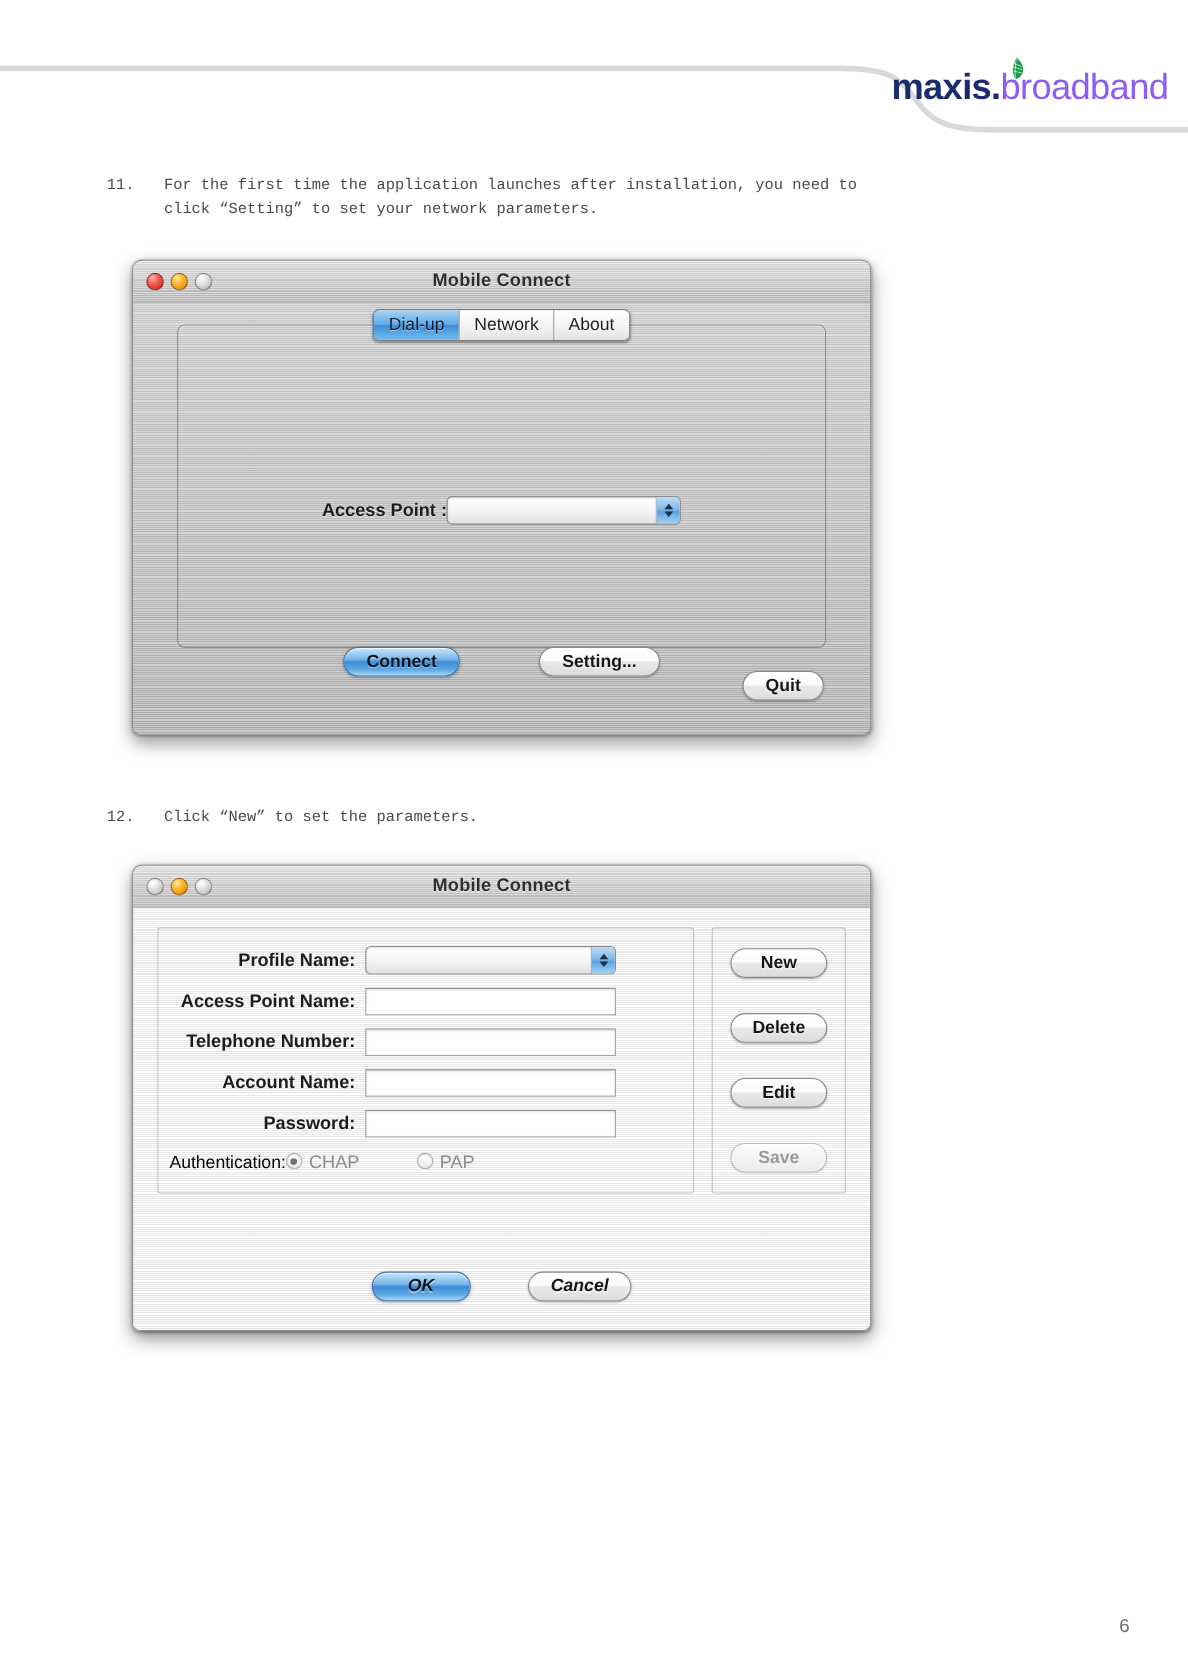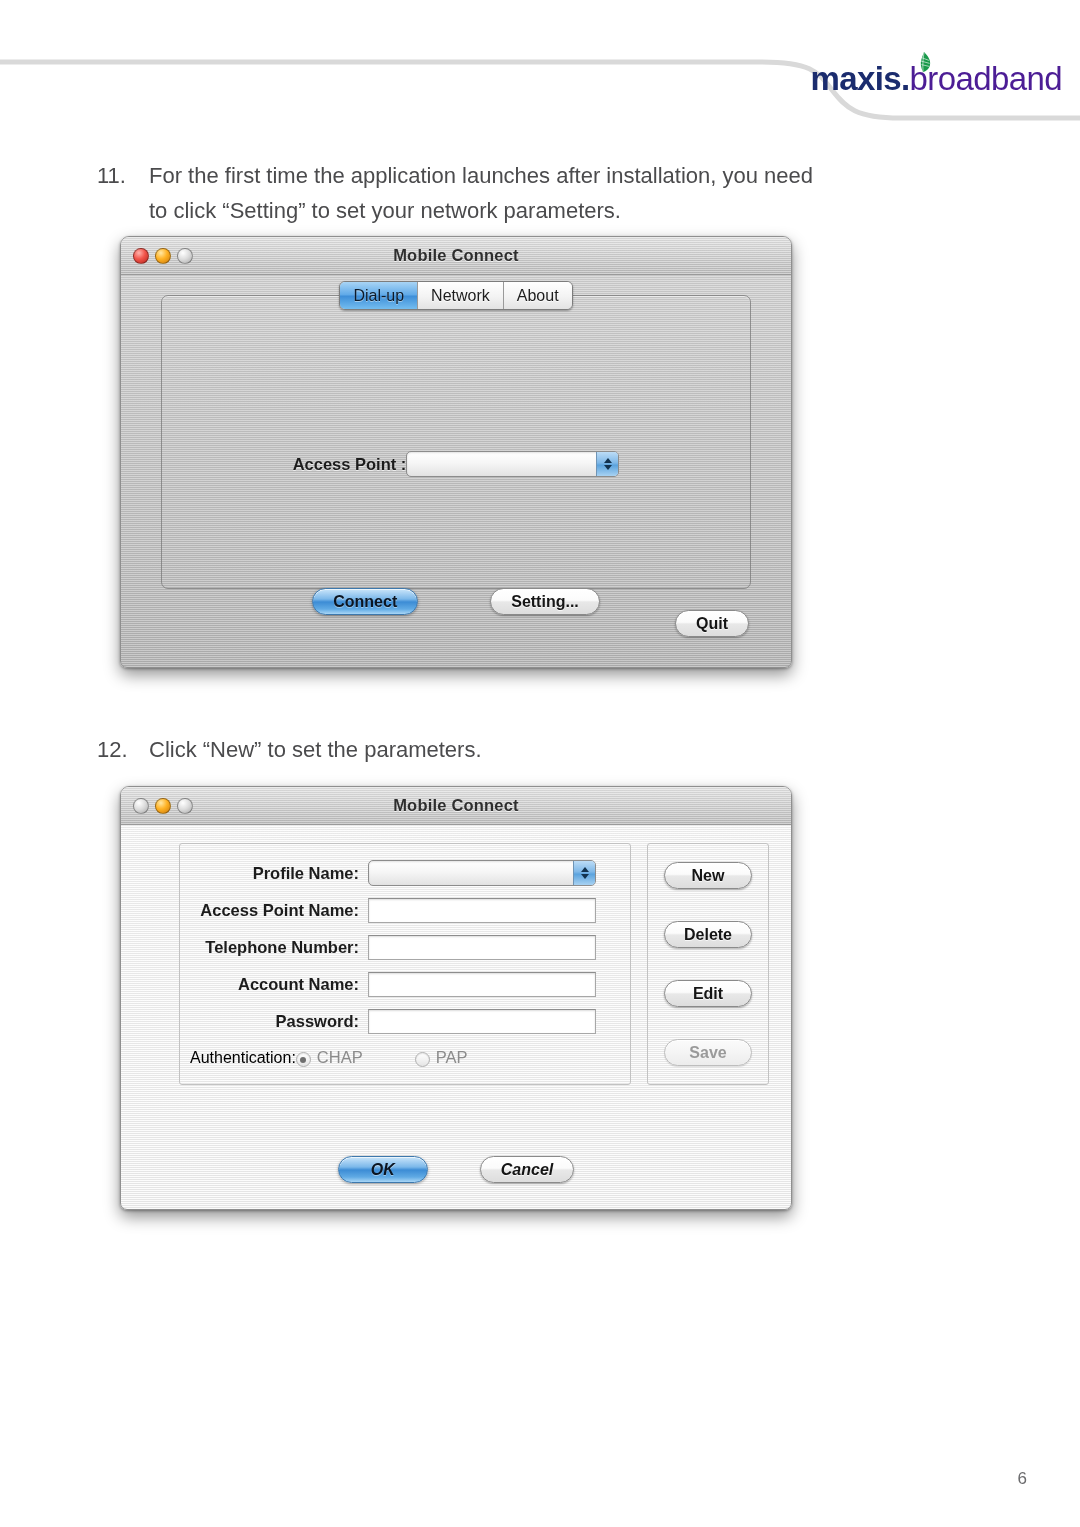--- a/index.html
+++ b/index.html
@@ -16,28 +16,28 @@
   .header { position:absolute; left:0; top:0; width:1080px; height:140px; }
   .header-swoosh { position:absolute; left:0; top:0; width:1080px; height:140px; }
   .logo {
     position:absolute; right:18px; top:62px;
     display:flex; align-items:flex-end;
     font-size:33px; letter-spacing:-0.6px; line-height:1;
     white-space:nowrap;
   }
   .logo-maxis { color:#1b2c6e; font-weight:bold; }
   .logo-dot { color:#1b2c6e; font-weight:bold; }
-  .logo-broadband { color:#4c1d95; font-weight:normal; }
+  .logo-broadband { color:#8b5cf6; font-weight:normal; }
   .logo-leaf { position:absolute; right:147px; top:52px; width:18px; height:20px; }
 
   
   .step {
     position:absolute;
-    font-size:22px; color:#4b4b4d; line-height:1.6;
-    font-family:Liberation Sans, sans-serif;
+    font-size:14px; color:#4b4b4d; line-height:1.6;
+    font-family:Liberation Mono, monospace;
   }
   .step .num { position:absolute; left:0; top:0; width:36px; text-align:left; }
   .step .body { display:block; margin-left:52px; }
   #step11 { left:97px; top:158px; width:730px; }
   #step12 { left:97px; top:732px; width:600px; }
 
   .page-number {
     position:absolute; right:53px; bottom:38px;
     font-size:17px; color:#6b6b6d;
   }
@@ -185,21 +185,21 @@
       linear-gradient(180deg,#f2f2f2 0%, #ededed 100%);
     border:1px solid #8f8f8f;
   }
   #window-profile .titlebar {
     background:
       repeating-linear-gradient(0deg, rgba(255,255,255,0.32) 0px, rgba(255,255,255,0.32) 1px, rgba(0,0,0,0.05) 1px, rgba(0,0,0,0.05) 2px),
       linear-gradient(180deg,#e3e3e3 0%, #d0d0d0 50%, #bcbcbc 100%);
     border-bottom:1px solid #9a9a9a;
   }
   .profile-body { position:absolute; left:0; right:0; top:38px; bottom:0; padding:18px 22px 0 22px; }
-  .panels { display:flex; gap:16px;margin-left:36px; }
+  .panels { display:flex; gap:16px; }
   .group-box {
     border:1px solid #c2c2c2;
     border-radius:3px;
     background:transparent;
   }
   .form-panel { flex:1; padding:16px 18px 14px 10px; }
   .btn-panel { width:122px; padding:18px 0; display:flex; flex-direction:column; align-items:center; gap:32px; }
 
   .form-row { display:flex; align-items:center; margin-bottom:12px; }
   .form-row .lbl {
@@ -209,21 +209,21 @@
   }
   .text-input {
     width:228px; height:25px;
     background:#ffffff;
     border:1px solid #a7a7a7;
     border-top-color:#8d8d8d;
     box-shadow:inset 0 1px 2px rgba(0,0,0,0.14);
   }
   .combo.profile { width:228px; }
   .auth-row { display:flex; align-items:center; margin-top:14px; margin-bottom:2px; }
-  .radio-item { display:flex; align-items:flex-end; gap:6px; margin-right:52px; font-size:16.5px; color:#8b8b8b; }
+  .radio-item { display:flex; align-items:flex-start; gap:6px; margin-right:52px; font-size:16.5px; color:#8b8b8b; }
   .radio {
     width:15px; height:15px; border-radius:50%;
     border:1px solid #b0b0b0;
     background:linear-gradient(180deg,#ffffff 0%,#f0f0f0 60%,#e4e4e4 100%);
     display:flex; align-items:center; justify-content:center;
     box-shadow:inset 0 1px 1px rgba(0,0,0,0.1);
   }
   .radio .dot { width:6px; height:6px; border-radius:50%; background:#6f6f6f; }
   .side-btn { width:88px; }
   .ok-row {

